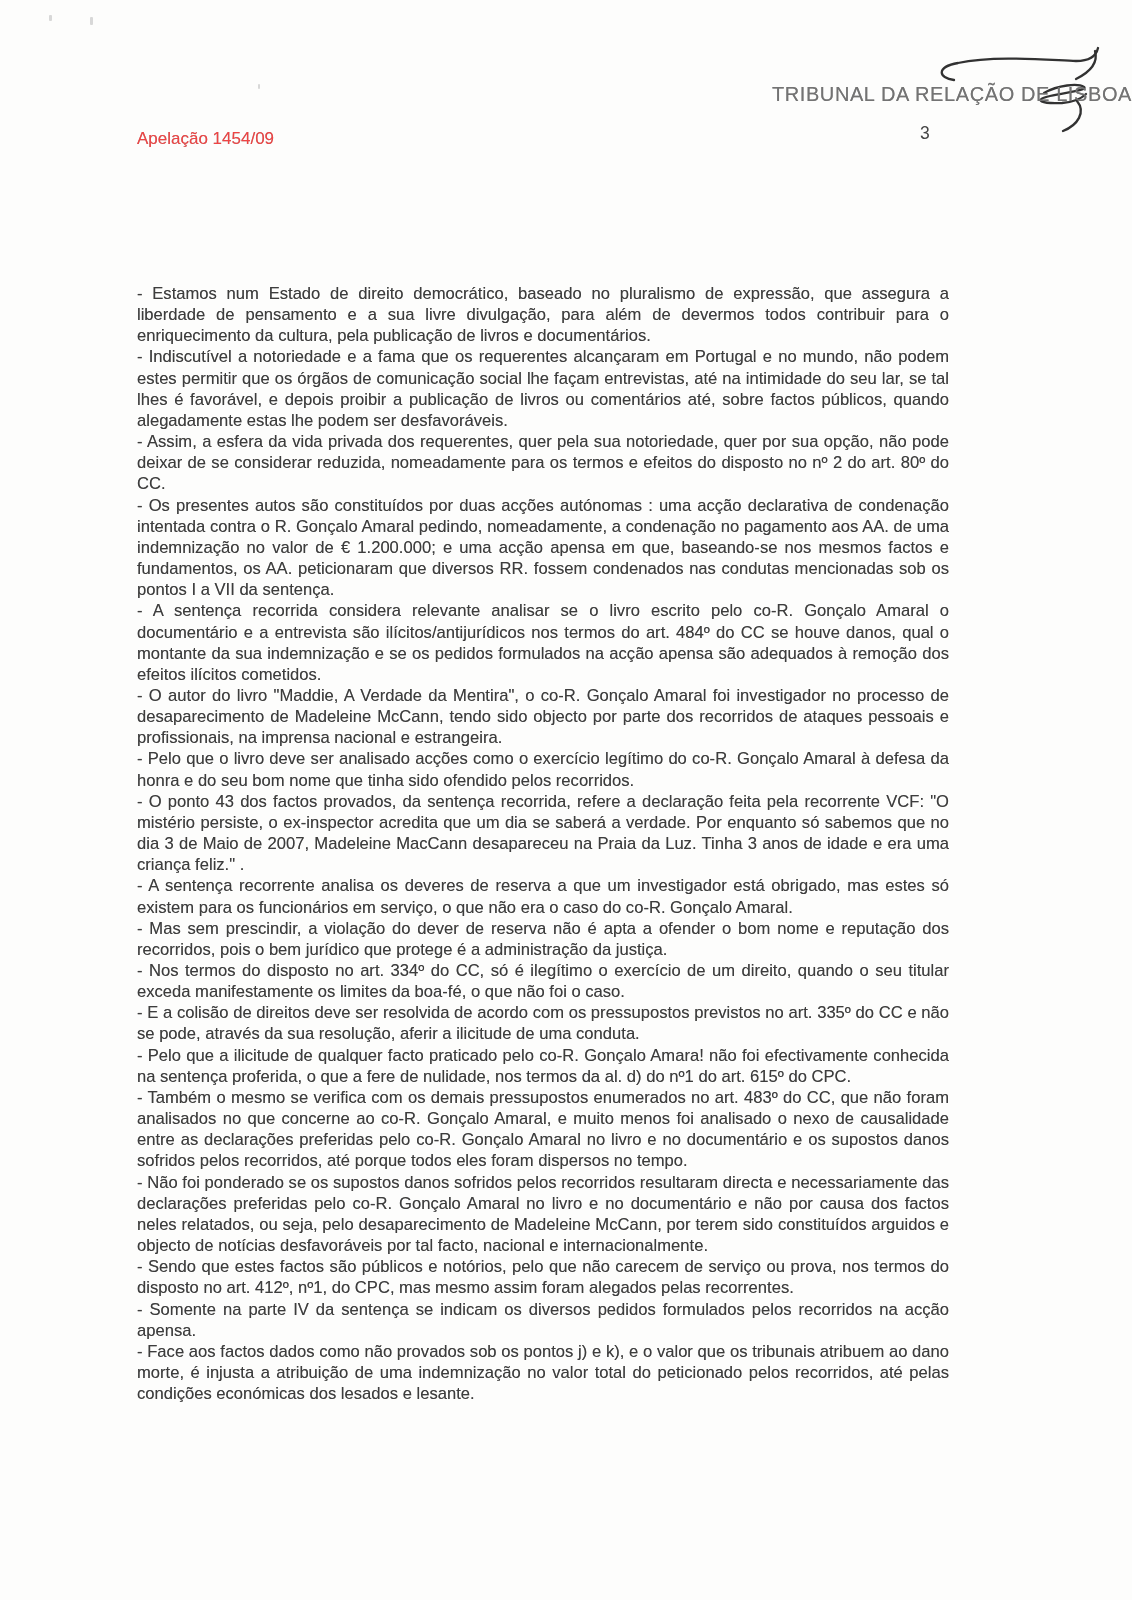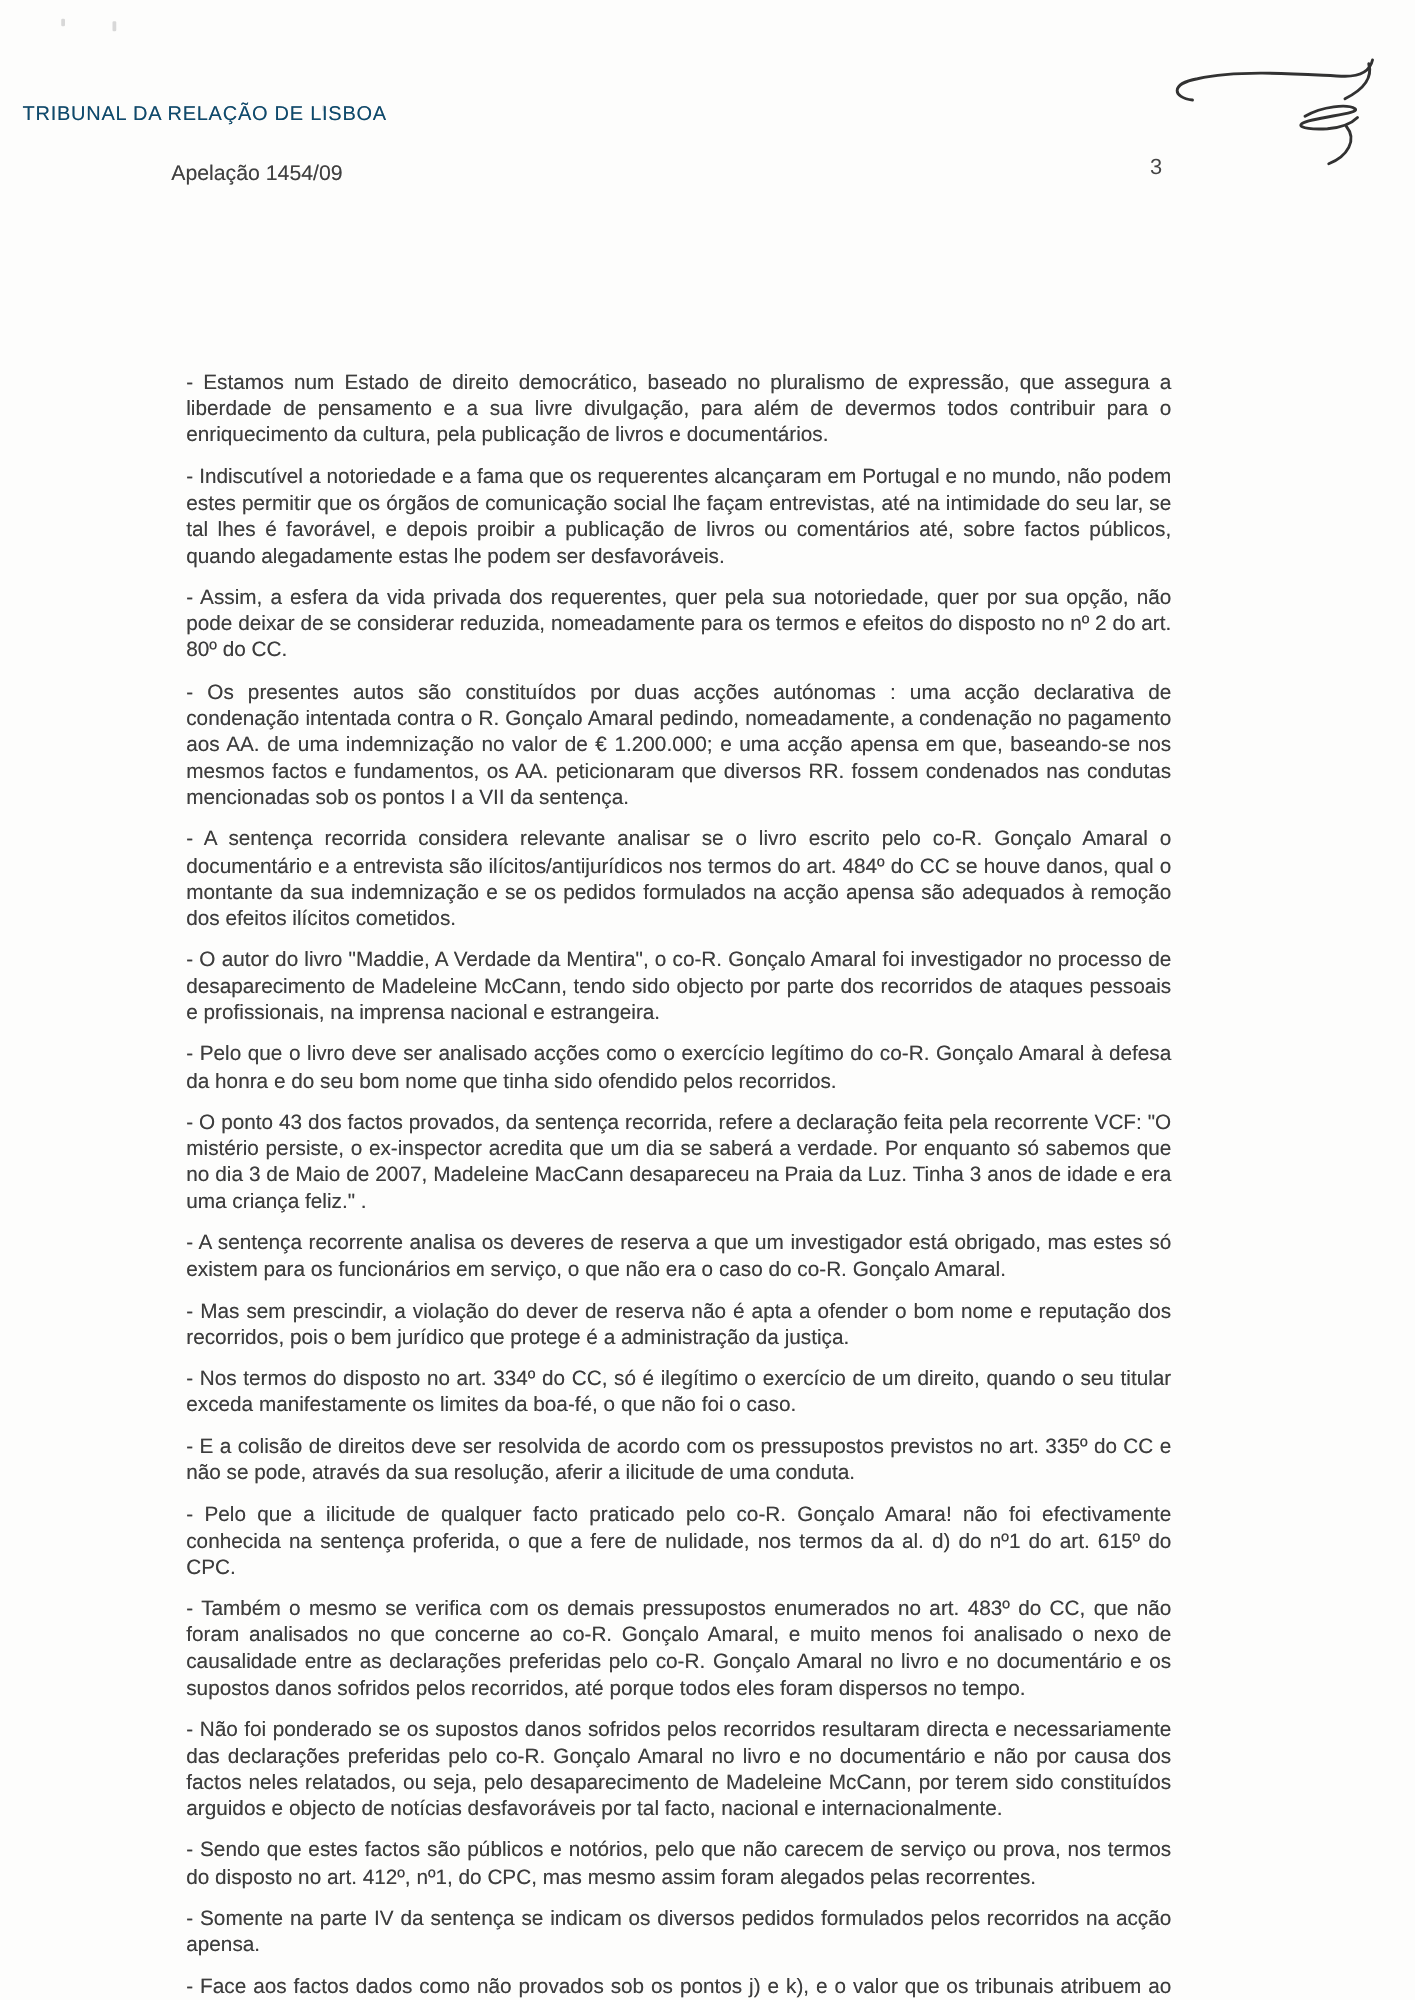--- a/index.html
+++ b/index.html
@@ -14,32 +14,32 @@
     background: #fdfdfc;
     font-family: "Liberation Sans", sans-serif;
     color: #3e3e3e;
     overflow: hidden;
   }
   .court-title {
     position: absolute;
     top: 83px;
     left: 18px;
     width: 1114px;
-    text-align: left;
-    font-size: 16px;
+    text-align: right;
+    font-size: 20px;
     letter-spacing: 0.6px;
-    color: #0c4a6e;
+    color: #737373;
     text-shadow: 0 0 0.5px rgba(80,80,80,0.55);
   }
   .case-ref {
     position: absolute;
     top: 129px;
     left: 137px;
     font-size: 17px;
-    color: #404040;
+    color: #ef4444;
     text-shadow: 0 0 0.5px rgba(80,80,80,0.5);
   }
   .page-num {
     position: absolute;
     top: 123px;
     left: 920px;
     font-size: 17.5px;
     color: #454545;
   }
   .signature {
@@ -54,21 +54,21 @@
     top: 283px;
     left: 137px;
     width: 812px;
     font-size: 16.6px;
     line-height: 21.15px;
     text-align: justify;
     color: #3d3d3d;
     text-shadow: 0 0 0.45px rgba(70,70,70,0.55);
   }
   .body-text p {
-    margin: 12px;
+    margin: 0;
     padding: 0;
   }
   .speck {
     position: absolute;
     background: #b9b9b9;
     opacity: 0.55;
     border-radius: 1px;
   }
   .speck.s1 { left: 49px;  top: 15px; width: 3px; height: 6px; }
   .speck.s2 { left: 90px;  top: 17px; width: 3px; height: 8px; }

